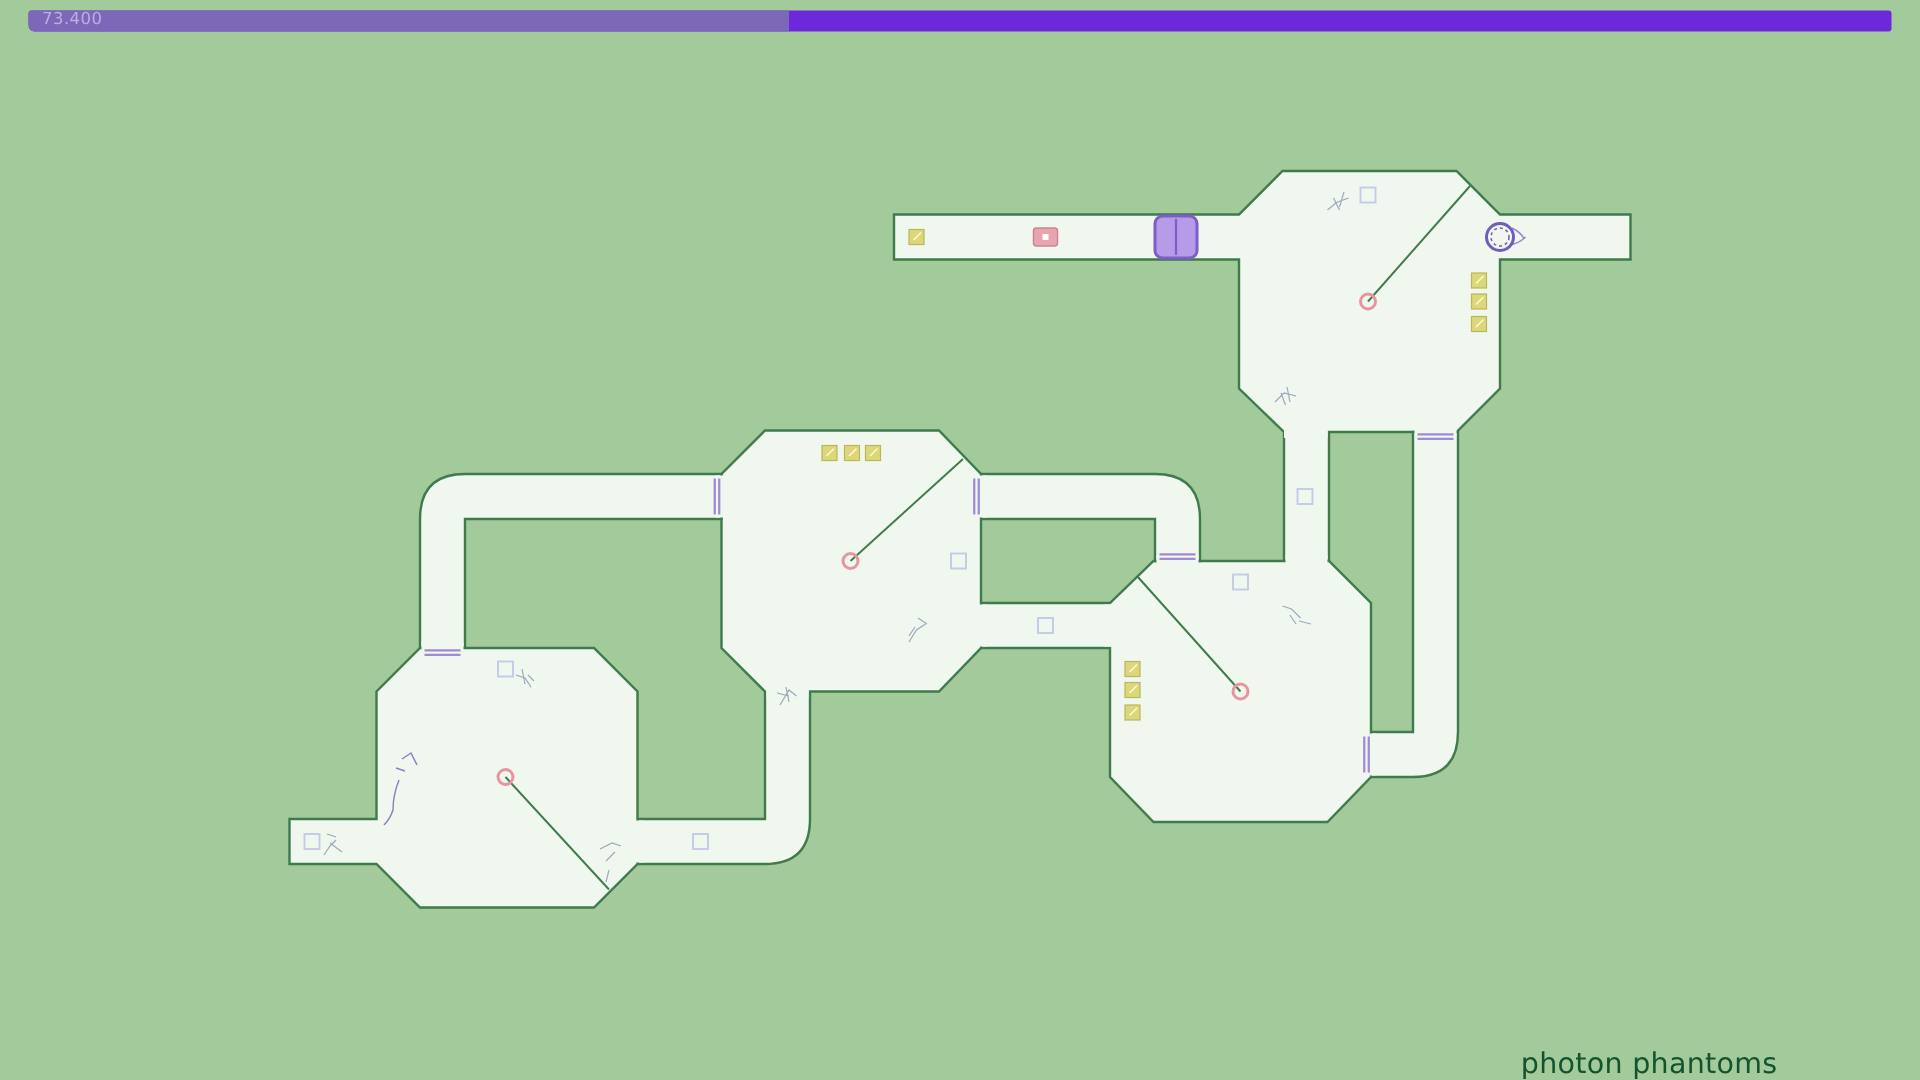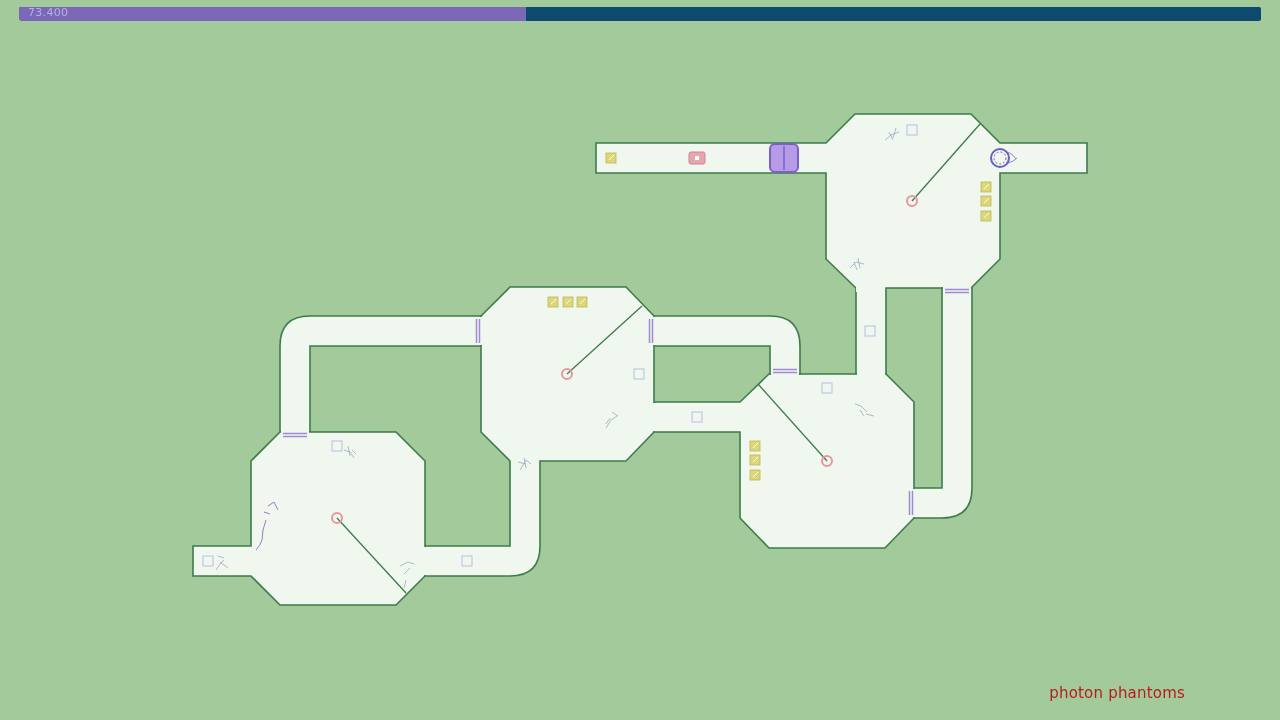--- a/index.html
+++ b/index.html
@@ -4,33 +4,33 @@
 <style>
   html, body { margin: 0; padding: 0; }
   body {
     width: 1280px; height: 720px; overflow: hidden;
     background: #a2ca9b;
     position: relative;
     font-family: "DejaVu Sans", sans-serif;
   }
   #timer-bar {
     position: absolute; left: 19px; top: 7px; width: 1242px; height: 14px;
-    background: #0c4a6e; border-radius: 2px 2px 2px 4px; overflow: hidden;
+    background: #6d28d9; border-radius: 2px 2px 2px 4px; overflow: hidden;
   }
   #timer-fill {
     position: absolute; left: 0; top: 0; height: 100%;
     background: #7b68b9;
     border-radius: 0 0 0 4px;
   }
   #timer-text {
     position: absolute; left: 9px; top: -1px; font-size: 11px; color: #b8b0e0;
     letter-spacing: 0.3px;
   }
   #level-name {
-    position: absolute; right: 95px; bottom: 18px; font-size: 15px; color: #b91c1c;
+    position: absolute; right: 95px; bottom: 0; font-size: 19px; color: #14532d;
     letter-spacing: 0.2px;
   }
   svg#level { position: absolute; left: 0; top: 0; }
 </style>
 </head>
 <body>
 
 <div id="timer-bar">
   <div id="timer-fill" style="width: 40.8%;"></div>
   <span id="timer-text">73.400</span>

